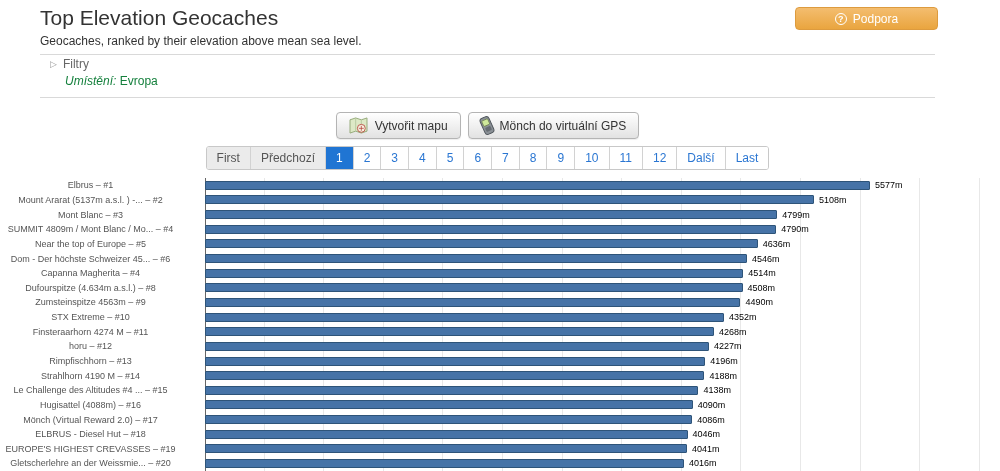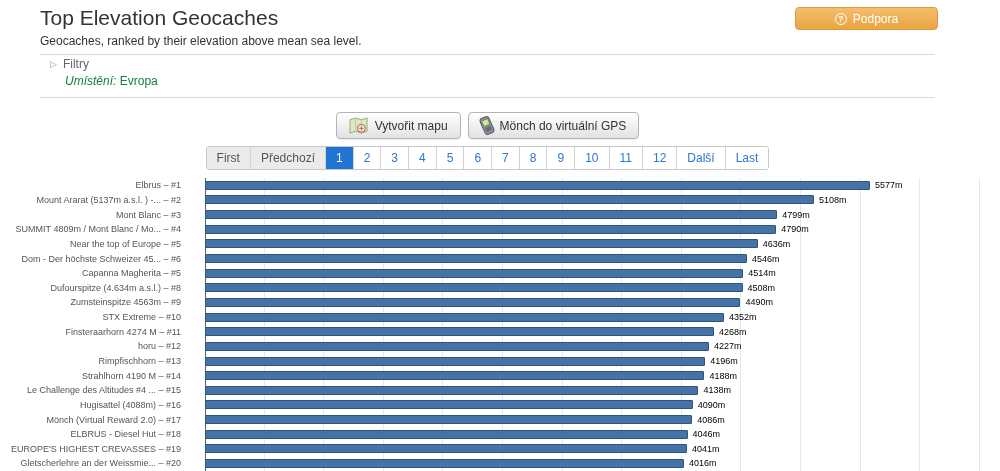--- a/index.html
+++ b/index.html
@@ -42,21 +42,21 @@
   .pg-item.disabled { background:#ebebeb; color:#555; cursor:default; }
   .pg-item.active { background:#2075d3; color:#fff; cursor:default; }
 
   
   .chart { position:absolute; left:0; top:178px; right:0; bottom:0; }
   .chart-grid { position:absolute; left:205px; top:0; bottom:0; width:795px;
       background:repeating-linear-gradient(to right, transparent 0px, transparent 58.6px, #e8e8e8 58.6px, #e8e8e8 59.6px); }
   .chart-axis { position:absolute; left:205px; top:0; bottom:0; width:1px; background:#666; }
   .chart-rows { position:absolute; left:0; top:0; right:0; }
   .crow { height:14.65px; display:flex; align-items:center; }
-  .clabel { width:205px; padding-right:24px; text-align:right; font-size:9px; color:#555; white-space:nowrap; overflow:hidden; }
+  .clabel { width:205px; padding-right:24px; text-align:center; font-size:9px; color:#555; white-space:nowrap; overflow:hidden; }
   .cbar { height:9px; background:#4673a7; border:1px solid #2e5479; border-radius:1px; flex:0 0 auto; }
   .cval { margin-left:5px; font-size:9px; font-weight:normal; color:#000; white-space:nowrap; }
 </style>
 </head>
 <body>
 
 <div id="page">
 
   <h1 class="page-title">Top Elevation Geocaches</h1>
   <div class="page-subtitle">Geocaches, ranked by their elevation above mean sea level.</div>
@@ -155,21 +155,21 @@
           <div class="clabel">Near the top of Europe – #5</div>
           <div class="cbar" style="width: 552.8px; background: rgb(70, 115, 167); border-color: rgb(46, 84, 121);"></div>
           <span class="cval">4636m</span>
         </div>
         <div class="crow">
           <div class="clabel">Dom - Der höchste Schweizer 45... – #6</div>
           <div class="cbar" style="width: 542.1px; background: rgb(70, 115, 167); border-color: rgb(46, 84, 121);"></div>
           <span class="cval">4546m</span>
         </div>
         <div class="crow">
-          <div class="clabel">Capanna Magherita – #5</div>
+          <div class="clabel">Capanna Magherita – #4</div>
           <div class="cbar" style="width: 538.3px; background: rgb(70, 115, 167); border-color: rgb(46, 84, 121);"></div>
           <span class="cval">4514m</span>
         </div>
         <div class="crow">
           <div class="clabel">Dufourspitze (4.634m a.s.l.) – #8</div>
           <div class="cbar" style="width: 537.6px; background: rgb(70, 115, 167); border-color: rgb(46, 84, 121);"></div>
           <span class="cval">4508m</span>
         </div>
         <div class="crow">
           <div class="clabel">Zumsteinspitze 4563m – #9</div>

